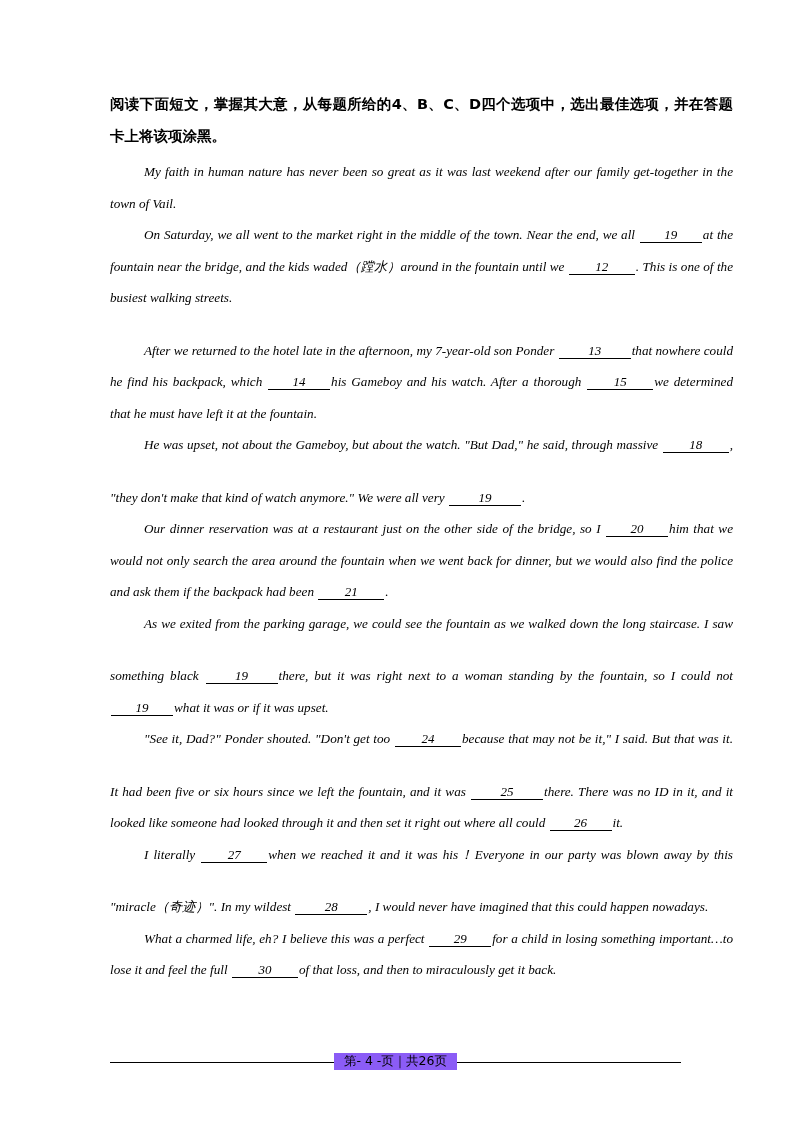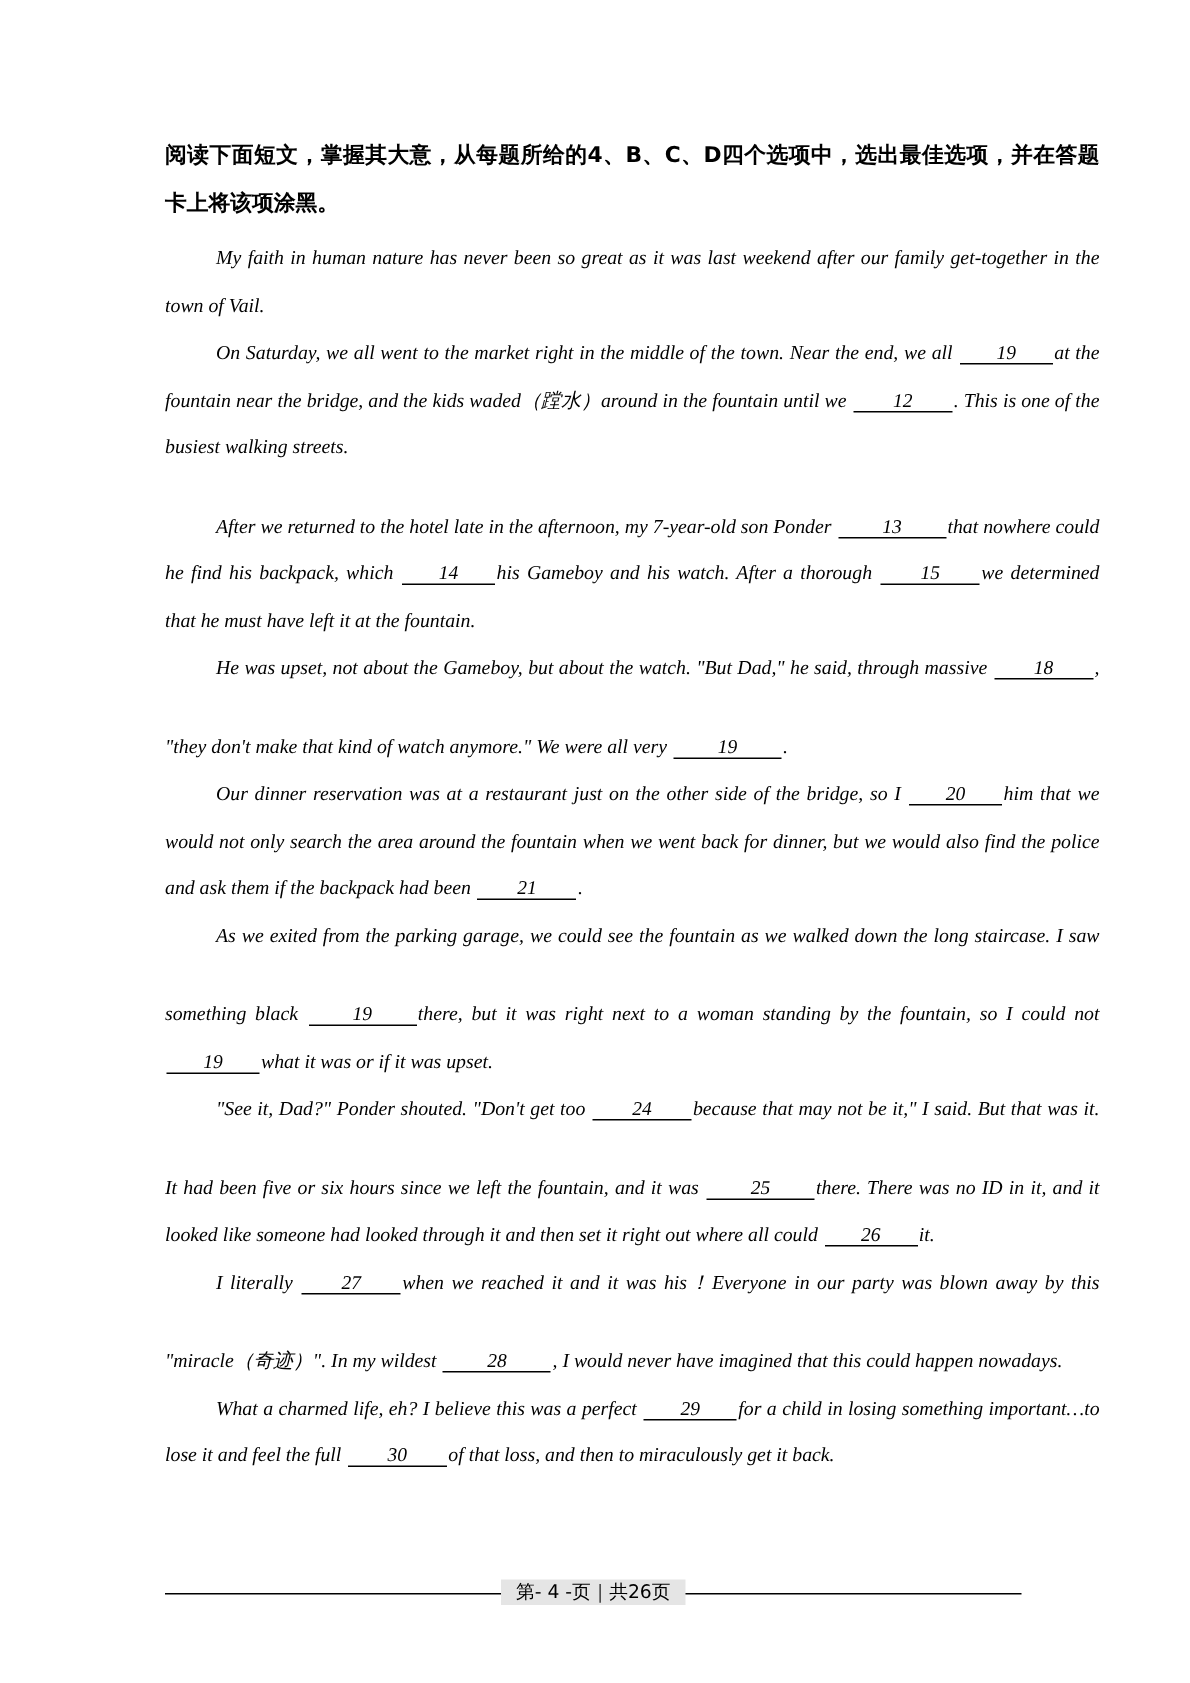--- a/index.html
+++ b/index.html
@@ -70,21 +70,21 @@
     position: absolute;
     left: 110px;
     right: 110px;
     top: 9px;
     border-top: 1px solid #000;
     z-index: 0;
   }
   .footer .pagenum {
     position: relative;
     display: inline-block;
-    background: #e5e5e5;
+    background: #8b5cf6;
     padding: 0 10px;
     z-index: 1;
     text-align: center;
   }
 </style>
 </head>
 <body>
 
 <div class="page">
 

